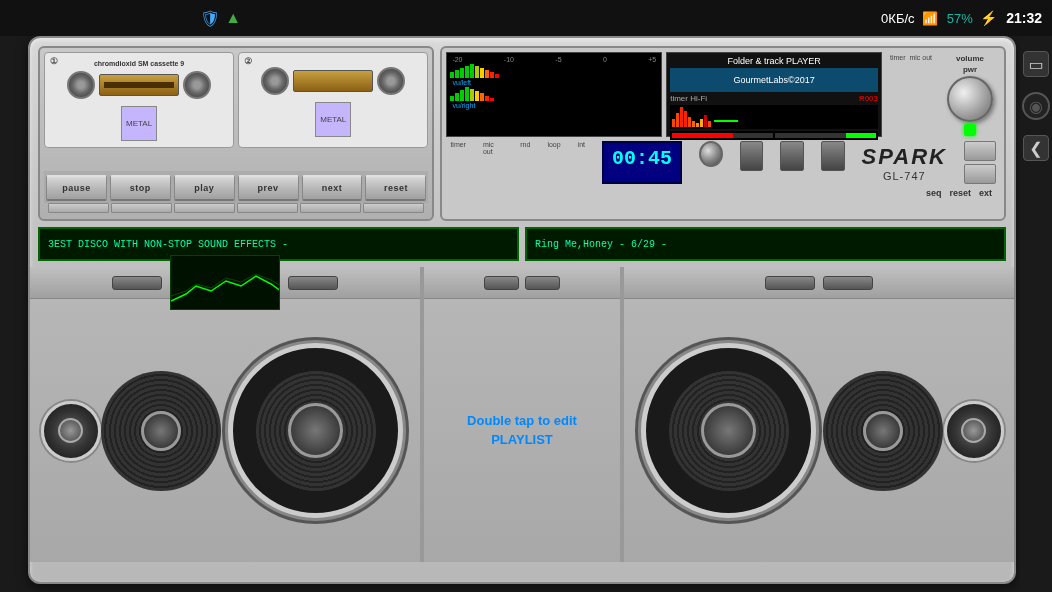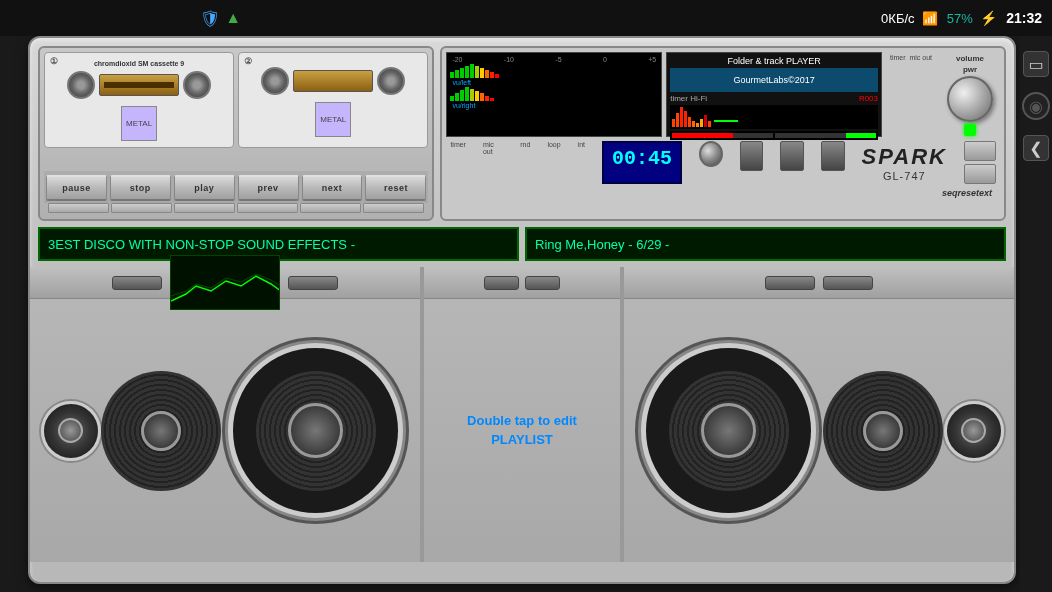--- a/index.html
+++ b/index.html
@@ -240,23 +240,23 @@
       display: flex;
       gap: 3px;
       padding: 3px 4px;
       background: rgba(0,0,0,0.05);
       margin-top: 23px;
     }
 
     
     #seq-row {
       display: flex;
+      gap: 8px;
       padding: 2px 8px;
       justify-content: flex-end;
-      font-style: italic;
     }
 
     .seq-label {
       font-size: 9px;
       color: #333;
       font-weight: bold;
     }
 
     
     #display-section {
@@ -264,22 +264,22 @@
       gap: 6px;
       margin: 6px 8px;
       height: 34px;
     }
 
     .marquee-display {
       flex: 1;
       background: #001a00;
       border: 2px solid #006600;
       color: #00ffaa;
-      font-family: Liberation Sans, sans-serif;
-      font-size: 13px;
+      font-family: Liberation Mono, monospace;
+      font-size: 10px;
       display: flex;
       align-items: center;
       padding: 12px 8px;
       overflow: hidden;
     }
 
     
     #speakers-section {
       display: flex;
       margin: 4px 0 0 0;

